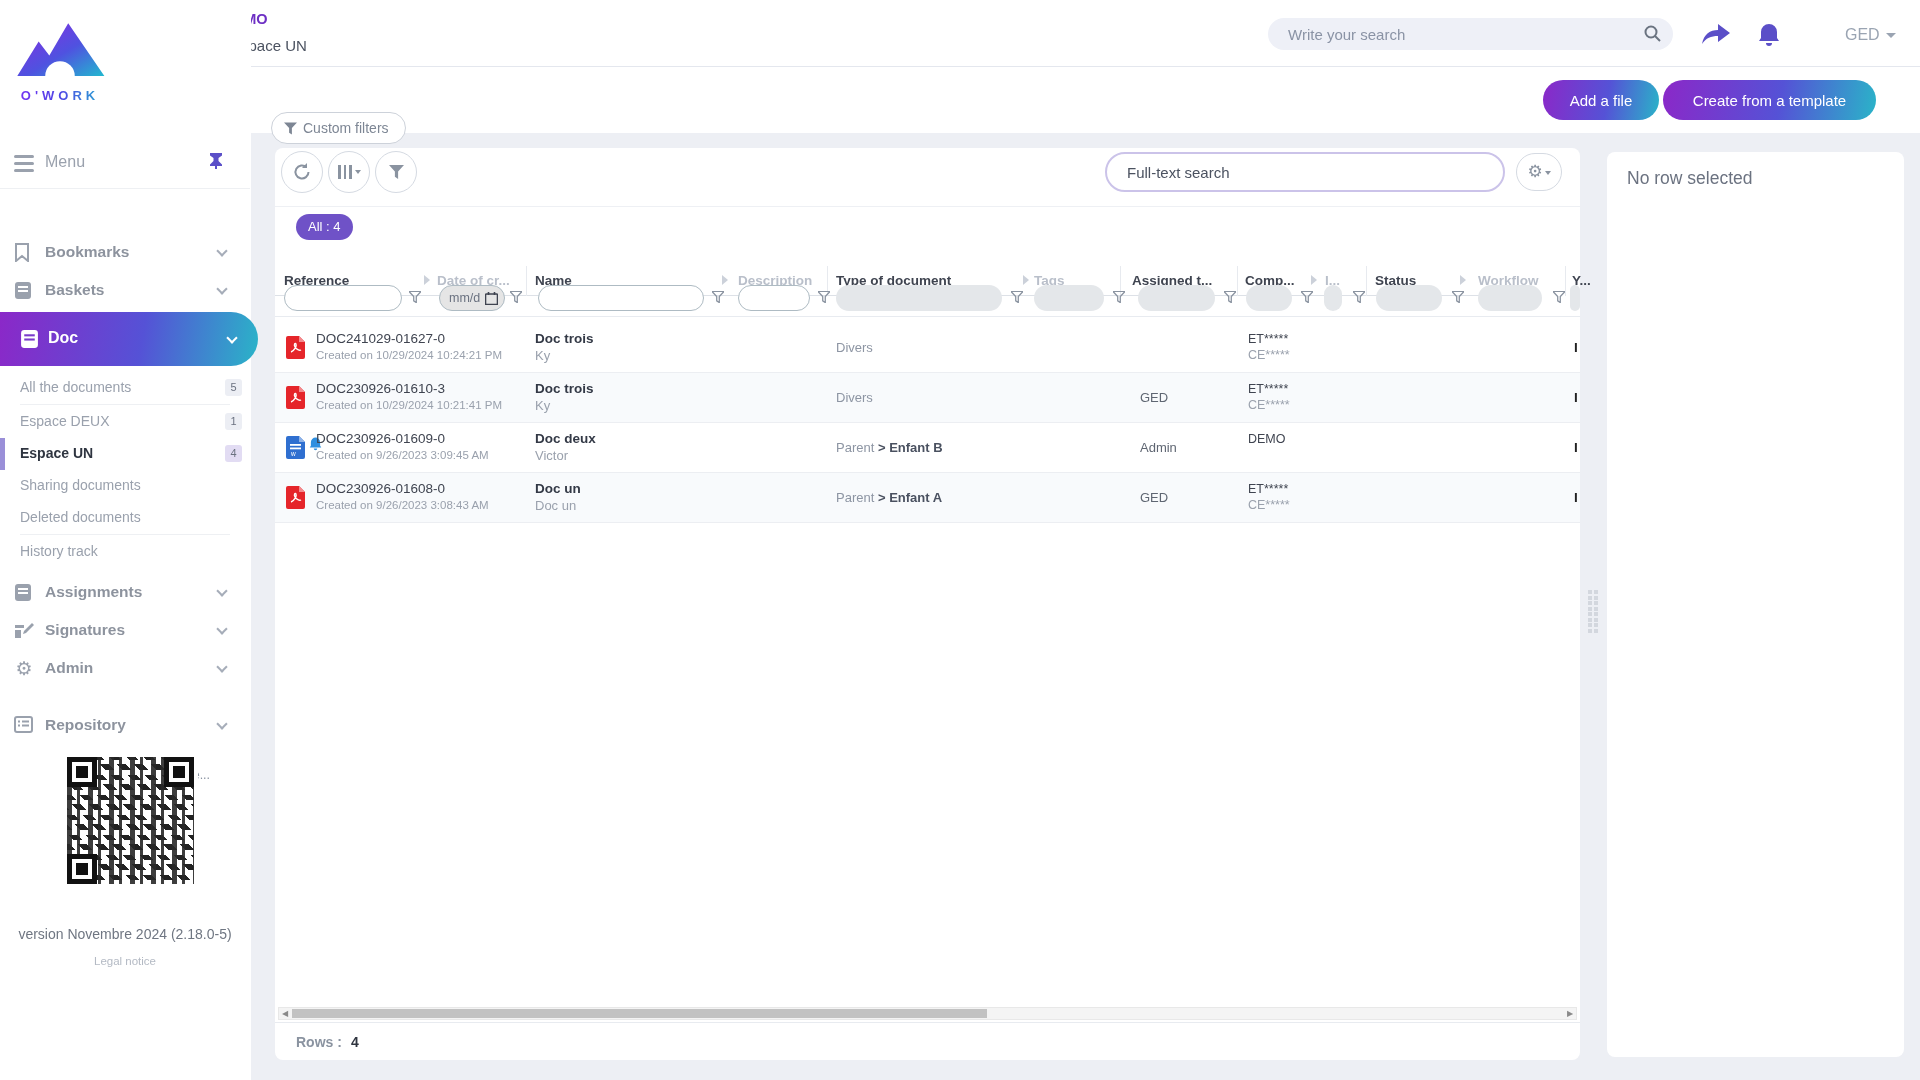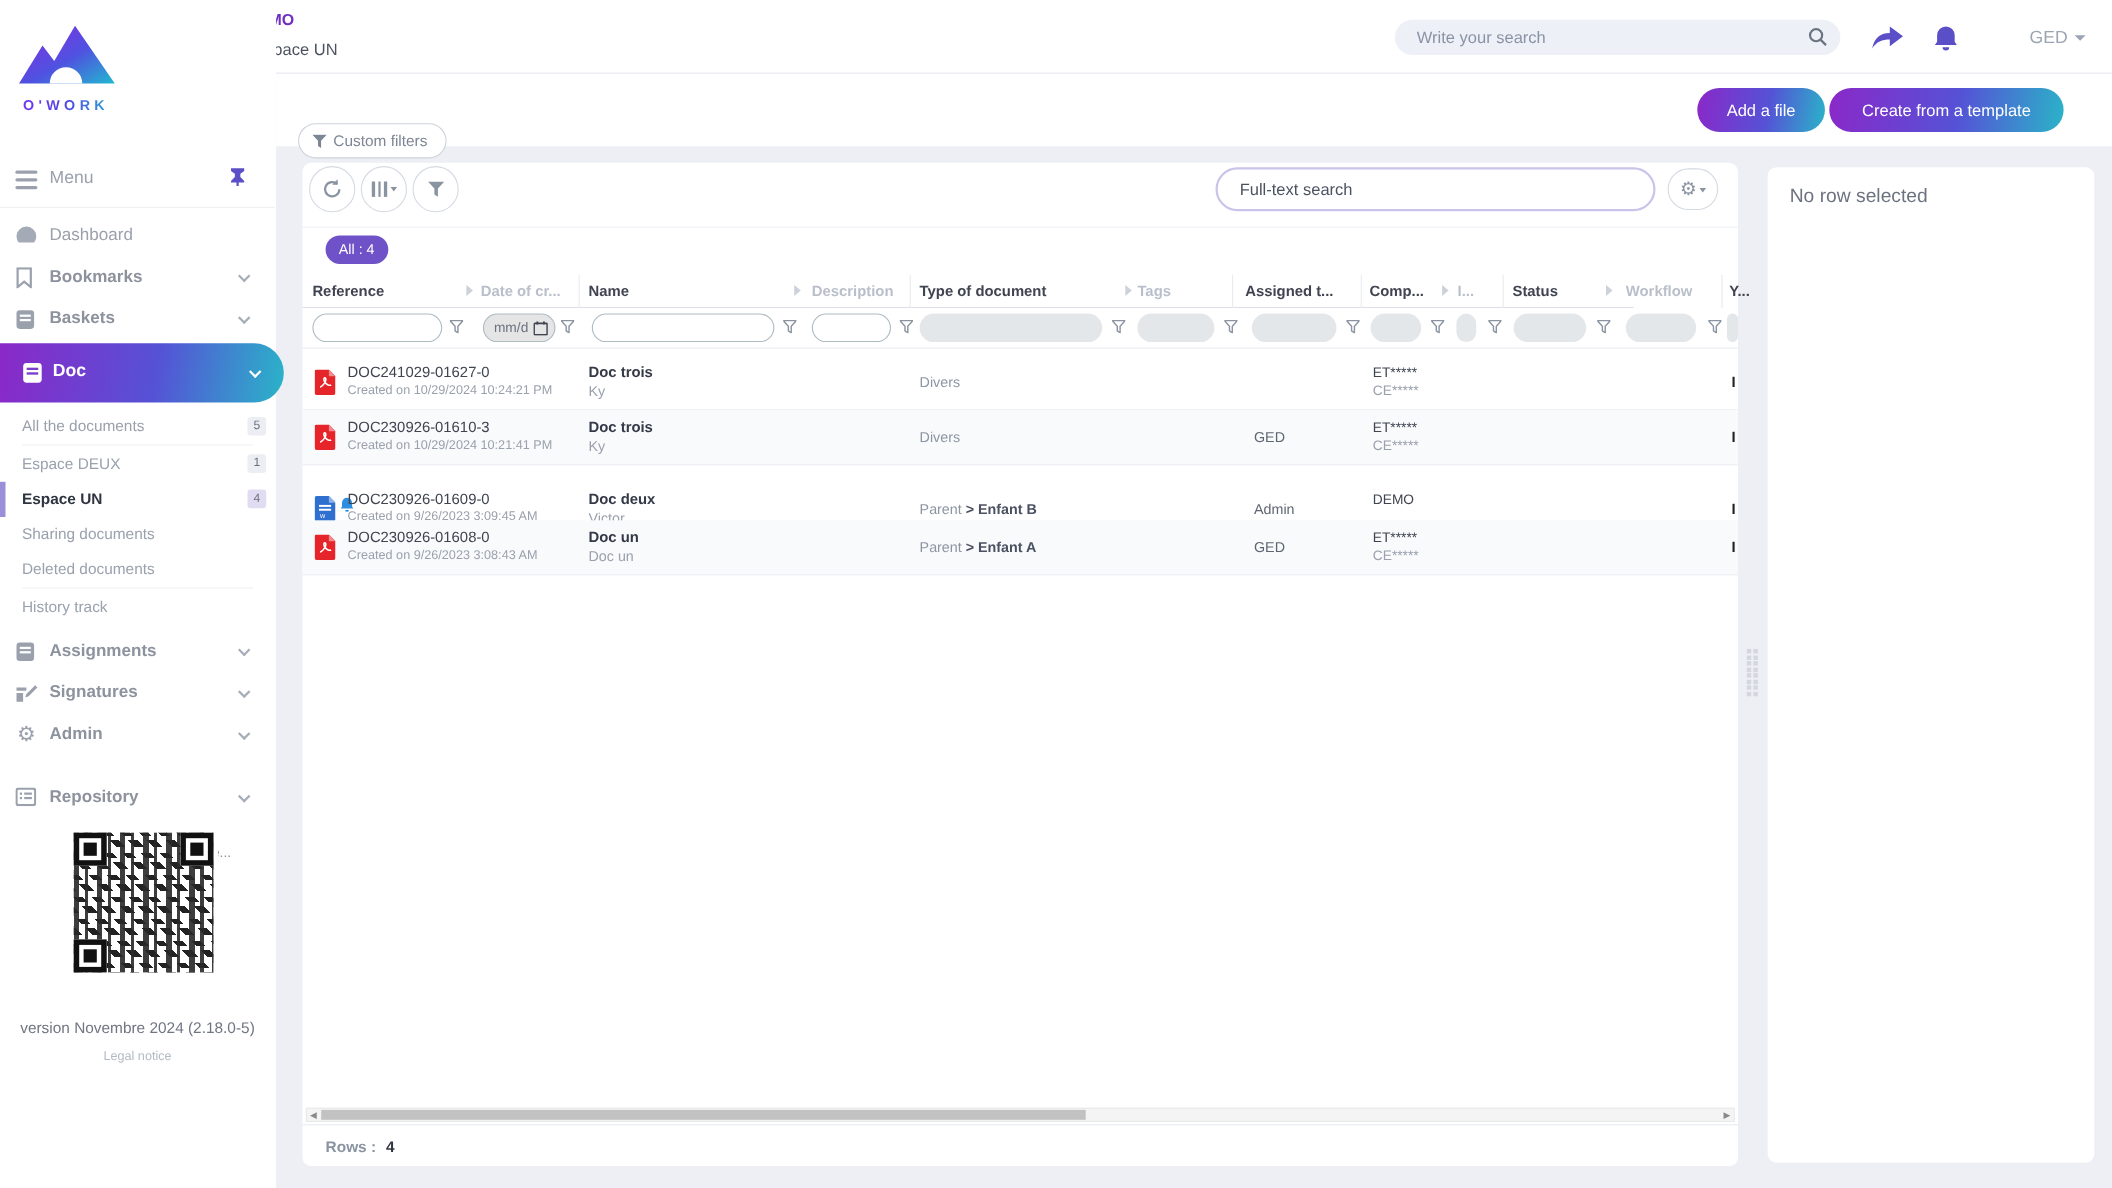--- a/index.html
+++ b/index.html
@@ -76,21 +76,21 @@
   .cols-bars { display:inline-block; }
   .cols-bars i { display:inline-block; width:2.5px; height:14px; background:#8a93a0; margin:0 1.5px; vertical-align:middle; }
   .mini-caret { display:inline-block; width:0; height:0; border-left:3.5px solid transparent; border-right:3.5px solid transparent; border-top:4px solid #8a93a0; vertical-align:middle; margin-left:2px; }
   .fulltext { left:830px; top:4px; width:400px; height:40px; border:2px solid #cbc3e9; border-radius:20px; background:#fff; }
   .fulltext input { position:absolute; left:20px; top:0; width:360px; height:36px; border:none; outline:none; background:transparent; font-size:15px; color:#6d28d9; font-family:inherit; }
   .fulltext input::placeholder { color:#4b5260; }
   .gear-btn { left:1241px; top:5px; width:46px; height:38px; border:1px solid #d5dae2; border-radius:19px; background:#fff; text-align:center; line-height:36px; color:#8a93a0; font-size:17px; cursor:pointer; }
   .toolbar-divider { left:0; top:58px; width:1305px; height:1px; background:#eef0f4; }
   .chip { left:21px; top:66px; height:26px; padding:0 12px; background:#6f52c7; border-radius:13px; color:#fff; font-size:13px; line-height:26px; cursor:pointer; }
 
-  .thead { left:0; top:102px; width:1210px; height:30px; border-bottom:1px solid #dde1e7; }
+  .thead { left:0; top:118px; width:1210px; height:30px; border-bottom:1px solid #dde1e7; }
   .th { position:absolute; top:7px; font-size:13.5px; font-weight:bold; color:#3f4450; white-space:nowrap; }
   .th.muted { color:#b9bfca; font-weight:bold; }
   .tri { position:absolute; top:9px; width:0; height:0; border-top:5px solid transparent; border-bottom:5px solid transparent; border-left:6px solid #ccd1da; }
   .vline { position:absolute; top:0; width:1px; background:#e7eaef; }
   .thead .vline { height:30px; }
   .tfilter { left:0; top:133px; width:1305px; height:36px; border-bottom:1px solid #e8ebf0; }
   .fin { position:absolute; top:4px; height:26px; border:1px solid #aebbc3; border-radius:13px; background:#fff; font-size:12.5px; color:#6b7280; font-family:inherit; padding:0 8px; outline:none; }
   .fin.gray { background:#e4e7ea; border:none; }
   .funnel { position:absolute; top:10px; cursor:pointer; }
   .datebox { position:absolute; top:4px; height:26px; border:1px solid #aebbc3; border-radius:13px; background:#e5e5e5; overflow:hidden; }
@@ -164,28 +164,20 @@
         </div>
       <div class="abs menu-label">Menu</div>
       <div class="abs pin">
         <svg width="16" height="17" viewBox="0 0 16 17">
             <path d="M2 1 h12 v2.5 l-3.5 2.5 v3 l3.5 3.5 v1.5 h-12 v-1.5 l3.5 -3.5 v-3 L2 3.5 Z M7 13 h2 v4 h-2 Z" fill="#5b4fc8"></path>
           </svg>
       </div>
     </div>
     <div class="abs side-divider" style="top:188px;"></div>
 
-    <div class="abs nav-item" style="top:196px;">
-      <span class="icn">
-        <svg width="20" height="18" viewBox="0 0 20 18">
-            <path d="M10 1 a9 9 0 0 0 -9 9 a9 9 0 0 0 2 5.5 h14 a9 9 0 0 0 2 -5.5 a9 9 0 0 0 -9 -9 Z M10 12 l4.5 -6 l-6 4.5 a1.8 1.8 0 1 0 1.5 1.5 Z" fill="#a4abb6"></path>
-          </svg>
-      </span>
-      <span class="lbl reg">Dashboard</span>
-    </div>
 
     <div class="abs nav-item" style="top:234px;">
       <span class="icn">
         <svg width="16" height="19" viewBox="0 0 16 19">
             <path d="M2 1 h12 v17 l-6 -5 l-6 5 Z" fill="none" stroke="#9aa1ad" stroke-width="2"></path>
           </svg>
       </span>
       <span class="lbl">Bookmarks</span>
       <span class="chev" style="right:24px; top:13px;"></span>
     </div>
@@ -509,21 +501,21 @@
       </div>
       <div class="cell-type"><span class="type-prefix">Divers</span><span class="type-main"></span></div>
       <div class="cell-assigned">GED</div>
       <div class="cell-comp">
         <div class="comp-1">ET*****</div>
         <div class="comp-2">CE*****</div>
       </div>
       <div class="cell-edge">I</div>
     </div>
 
-    <div class="trow" style="top:275px;margin-top:15px;">
+    <div class="trow" style="top:275px;">
       <span class="cell-icons">
         <svg width="19" height="23" viewBox="0 0 19 23">
             <path d="M2 0 h11 l6 6 v15 a2 2 0 0 1 -2 2 H2 a2 2 0 0 1 -2 -2 V2 a2 2 0 0 1 2 -2 Z" fill="#2f6fd0"></path>
             <path d="M13 0 l6 6 h-6 Z" fill="#8db2e8"></path>
             <rect x="4" y="8" width="11" height="1.8" fill="#fff"></rect>
             <rect x="4" y="11.5" width="11" height="1.8" fill="#fff"></rect>
             <text x="5" y="20" font-size="6.5" fill="#fff" font-family="Liberation Sans,sans-serif">w</text>
           </svg>
         <svg width="15" height="17" viewBox="0 0 26 28">
             <path d="M13 2 a8 8 0 0 1 8 8 v6 l2 3 H3 l2 -3 v-6 a8 8 0 0 1 8 -8 Z" fill="#2e8fe0"></path>

